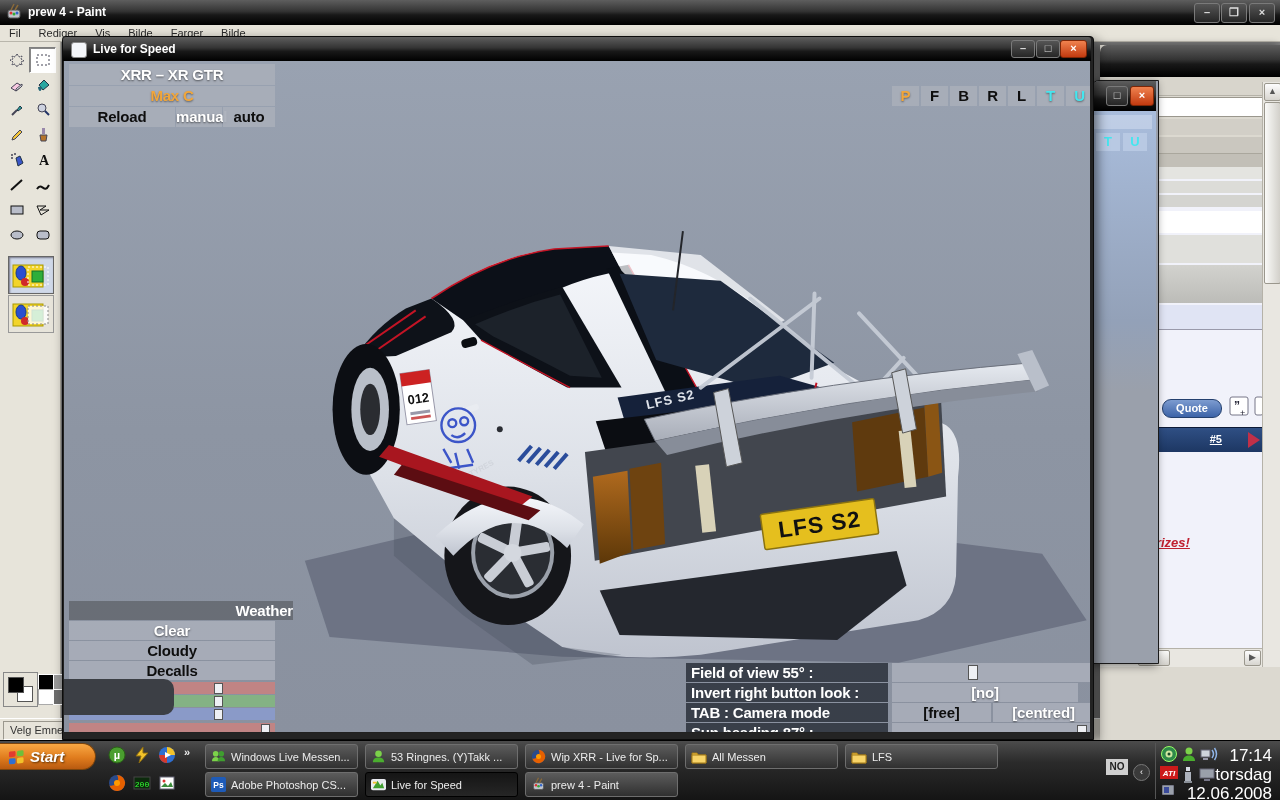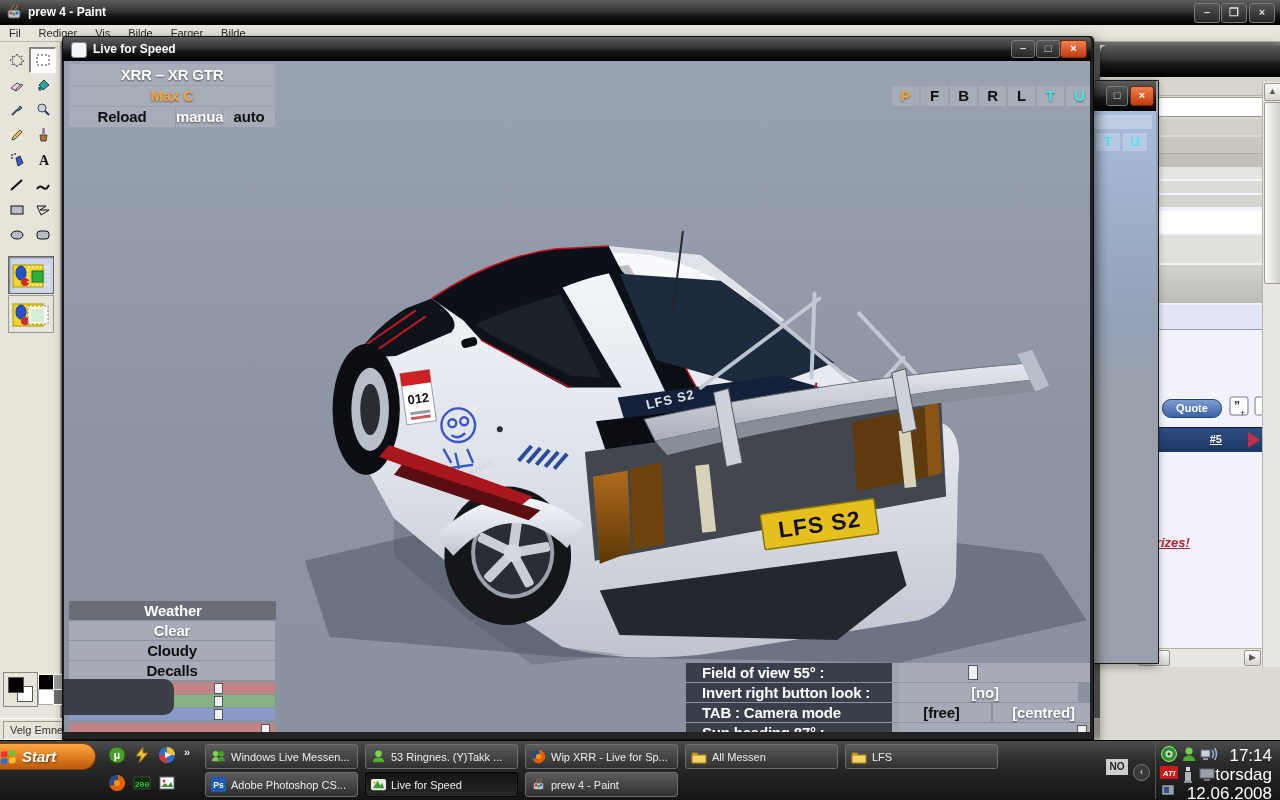--- a/index.html
+++ b/index.html
@@ -45,32 +45,32 @@
   .lfswin{left:62px;top:36px;width:1030px;height:702px;border:1px solid #0c0c0c;border-radius:4px 4px 0 0;
           box-shadow:3px 4px 12px rgba(0,0,0,.55);background:#222}
   .l-title{left:0;top:0;width:1028px;height:24px;border-radius:3px 3px 0 0}
   .l-body{left:1px;top:24px;width:1026px;height:671px;overflow:hidden;
           background:linear-gradient(#99a2b1,#8d95a3 55%,#8a919f)}
   .lc{position:absolute;height:20px;line-height:20px;background:rgba(168,174,185,.92);
       font-weight:700;font-size:15px;color:#0e0e0e;text-align:center;letter-spacing:-.2px}
   .lc.w{color:#fff;text-shadow:0 1px 2px rgba(0,0,0,.55)}
   .lc.o{color:#f2a63a;text-shadow:0 1px 2px rgba(0,0,0,.45)}
   .lc.cy{color:#45e6ef;text-shadow:0 1px 2px rgba(0,0,0,.45)}
-  .lc.hdr{background:rgba(103,107,116,.95);color:#fff;text-align:center;padding-left:1px}
-  .lc.lbl{background:rgba(46,51,62,.88);color:#fff;text-align:left;padding-left:16px;text-shadow:none}
+  .lc.hdr{background:rgba(103,107,116,.95);color:#fff;text-align:right;padding-left:18px}
+  .lc.lbl{background:rgba(46,51,62,.88);color:#fff;text-align:left;padding-left:5px;text-shadow:none}
   .handle{position:absolute;top:3px;width:8px;height:13px;background:#eef0f4;border:1px solid #555}
   .wsl{position:absolute;left:5px;width:206px;height:12px}
   .wsl .handle{top:1px;height:9px;width:7px}
   
   .taskbar{left:0;top:740px;width:1280px;height:60px;
            background:linear-gradient(#4c4c4c,#2b2b2b 35%,#141414);border-top:1px solid #000}
   .startbtn{position:absolute;left:0;top:2px;width:96px;height:27px;border-radius:0 14px 14px 0;
             background:linear-gradient(#f9a844,#e07c1d 55%,#b85a10);border:1px solid #7e450c;border-left:none;
             color:#fff;font:bold italic 15px "Liberation Sans",sans-serif;display:flex;align-items:center;gap:5px;
-            box-sizing:border-box;text-shadow:1px 1px 2px #5e3206}
+            padding-left:8px;box-sizing:border-box;text-shadow:1px 1px 2px #5e3206}
   .tbtn{position:absolute;height:25px;width:153px;background:linear-gradient(#5c5c5c,#303030);
         border:1px solid #6e6e6e;border-radius:3px;color:#ececec;font-size:11px;
         display:flex;align-items:center;gap:5px;padding:0 5px;box-sizing:border-box;
         overflow:hidden;white-space:nowrap}
   .tbtn.active{background:linear-gradient(#151515,#262626);border-color:#000}
   .tray-text{color:#fff;font-size:17px;text-align:right}
   .qlicon,.trayicon{position:absolute;width:18px;height:18px}
 </style>
 </head>
 <body>

